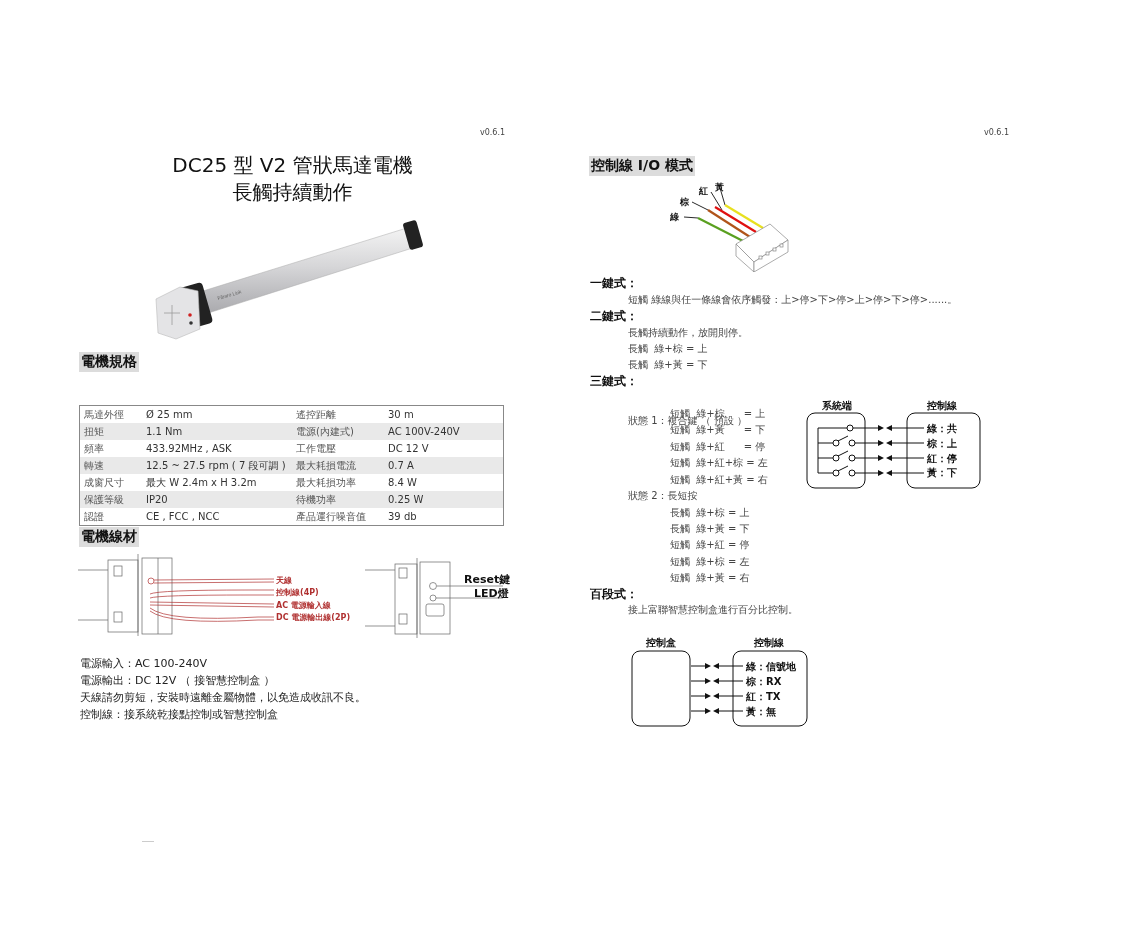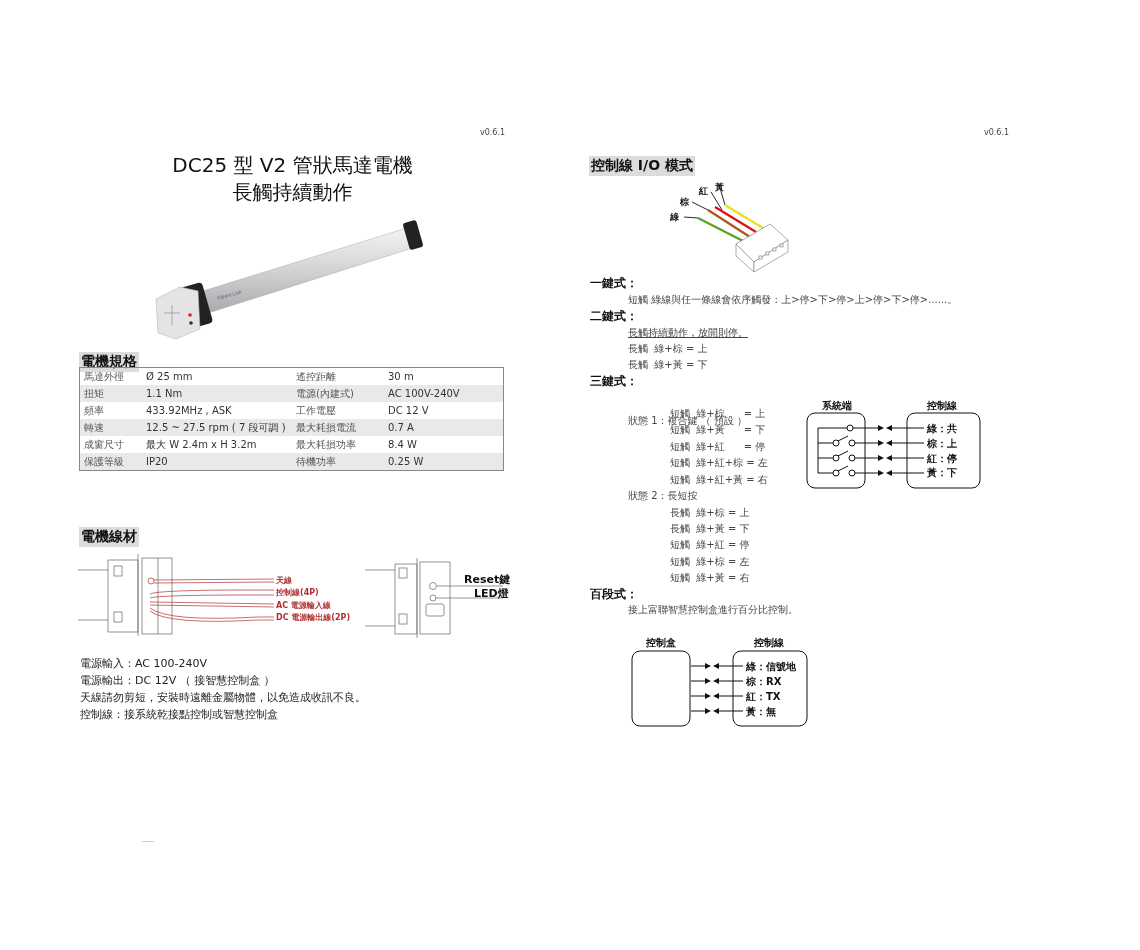--- a/index.html
+++ b/index.html
@@ -42,21 +42,21 @@
     <line x1="14" y1="98" x2="30" y2="98" stroke="#999" stroke-width="0.8"></line>
     <line x1="22" y1="90" x2="22" y2="110" stroke="#999" stroke-width="0.8"></line>
     <circle cx="40" cy="100" r="1.8" fill="#d02020"></circle>
     <circle cx="41" cy="108" r="1.8" fill="#333"></circle>
     <text x="68" y="85" font-size="5" fill="#666" transform="rotate(-16 68 85)" font-family="Liberation Sans, sans-serif">Fibaro Link</text>
   </svg>
 </div>
 
 <div class="abs section-heading" style="left:79px; top:352px;">電機規格</div>
 
-<table class="abs specs" style="left:79px; top:367px;padding-left:25px;">
+<table class="abs specs" style="left:79px; top:405px;padding-left:25px;">
   <tbody>
     <tr>
       <td class="lbl" style="width:54px">馬達外徑</td>
       <td style="width:142px">Ø 25 mm</td>
       <td class="lbl" style="width:84px">遙控距離</td>
       <td>30 m</td>
     </tr>
     <tr>
       <td class="lbl">扭矩</td>
       <td>1.1 Nm</td>
@@ -79,20 +79,26 @@
       <td class="lbl">成窗尺寸</td>
       <td>最大 W 2.4m  x  H 3.2m</td>
       <td class="lbl">最大耗損功率</td>
       <td>8.4 W</td>
     </tr>
     <tr>
       <td class="lbl">保護等級</td>
       <td>IP20</td>
       <td class="lbl">待機功率</td>
       <td>0.25 W</td>
+    </tr>
+    <tr>
+      <td class="lbl">認證</td>
+      <td>CE , FCC , NCC</td>
+      <td class="lbl">產品運行噪音值</td>
+      <td>39 db</td>
     </tr>
   </tbody>
 </table>
 
 <div class="abs section-heading" style="left:79px; top:527px;">電機線材</div>
 
 <div class="abs" style="left:78px; top:550px; width:200px; height:90px;">
   <svg width="200" height="90" viewBox="0 0 200 90">
     <g stroke="#666" stroke-width="0.7" fill="none">
       <line x1="0" y1="20" x2="30" y2="20"></line>
@@ -176,21 +182,21 @@
     <text x="10" y="25" font-size="9" font-weight="bold" fill="#111">棕</text>
     <text x="29" y="14" font-size="9" font-weight="bold" fill="#111">紅</text>
     <text x="45" y="10" font-size="9" font-weight="bold" fill="#111">黃</text>
   </svg>
 </div>
 
 <div class="abs mode-title" style="left:590px; top:275px;">一鍵式：</div>
 <div class="abs line" style="left:628px; top:293px;">短觸 綠線與任一條線會依序觸發：上&gt;停&gt;下&gt;停&gt;上&gt;停&gt;下&gt;停&gt;......。</div>
 
 <div class="abs mode-title" style="left:590px; top:308px;">二鍵式：</div>
-<div class="abs line" style="left:628px; top:326px;text-decoration:underline;">長觸持續動作，放開則停。</div>
+<div class="abs line" style="left:628px; top:326px;">長觸持續動作，放開則停。</div>
 <div class="abs line" style="left:628px; top:342px;">長觸  綠+棕 = 上</div>
 <div class="abs line" style="left:628px; top:358px;">長觸  綠+黃 = 下</div>
 
 <div class="abs mode-title" style="left:590px; top:373px;">三鍵式：</div>
 <div class="abs line" style="left:628px; top:414px;">狀態 1：複合鍵 （ 預設 ）</div>
 <div class="abs line" style="left:670px; top:407px;">短觸  綠+棕      = 上</div>
 <div class="abs line" style="left:670px; top:423px;">短觸  綠+黃      = 下</div>
 <div class="abs line" style="left:670px; top:440px;">短觸  綠+紅      = 停</div>
 <div class="abs line" style="left:670px; top:456px;text-align:right;">短觸  綠+紅+棕 = 左</div>
 <div class="abs line" style="left:670px; top:473px;">短觸  綠+紅+黃 = 右</div>

